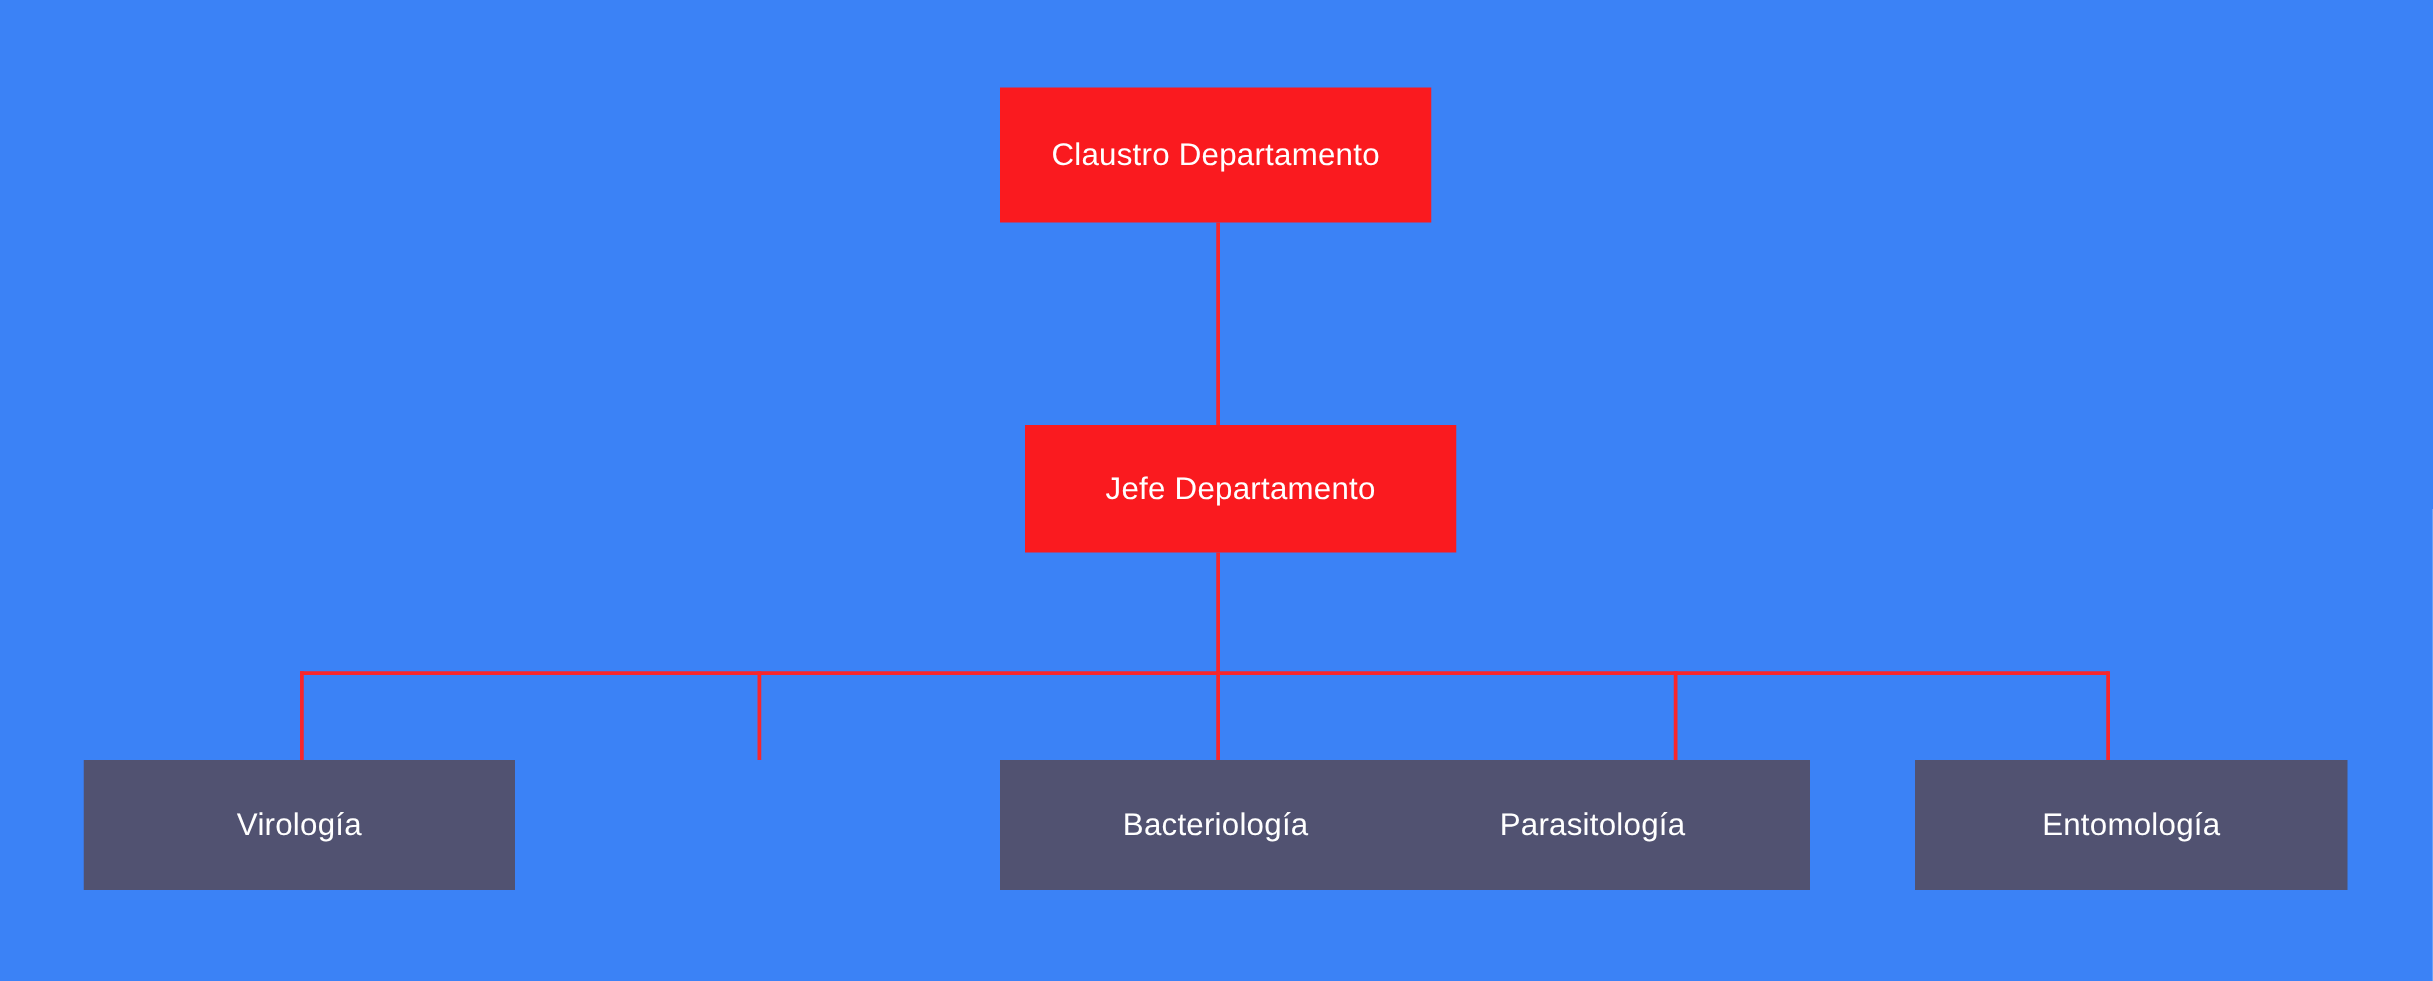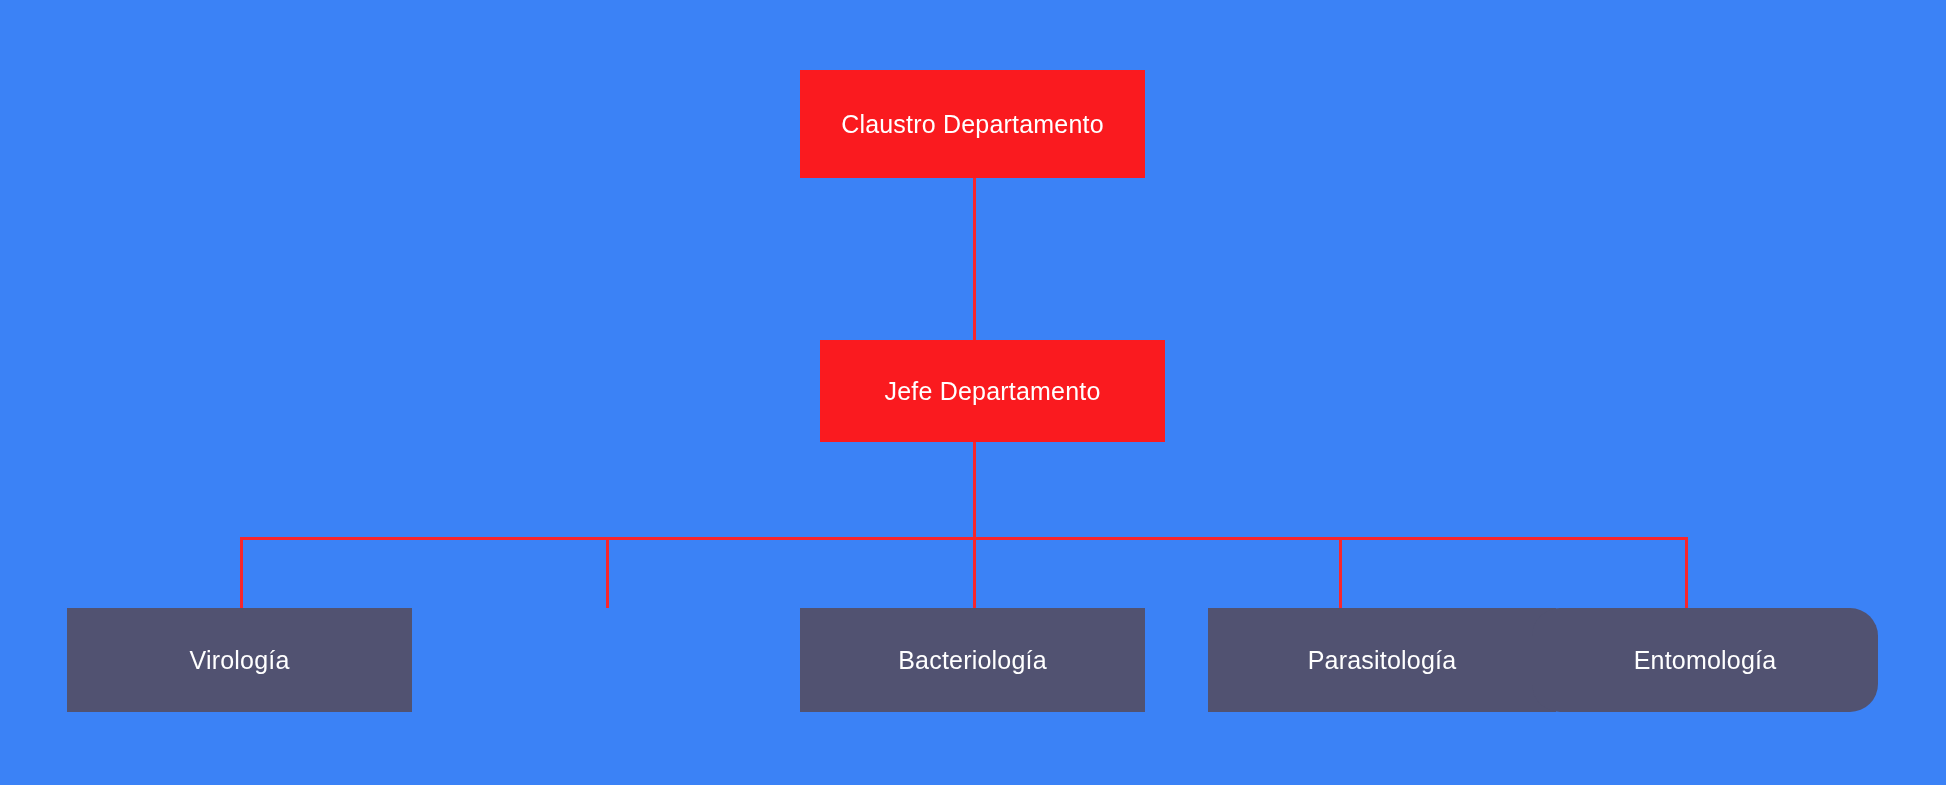--- a/index.html
+++ b/index.html
@@ -64,22 +64,22 @@
     width: 345px;
     height: 102px;
     margin-left: 20px;
   }
 
   
   .node-unit { top: 608px; height: 104px; }
   .unit-0 { left: 67px;   width: 345px; justify-content: center; }
   .unit-1 { left: 432px;  width: 346px; }
   .unit-2 { left: 800px;  width: 345px; }
-  .unit-3 { left: 1208px; width: 348px; }
-  .unit-4 { left: 1532px; width: 346px; border-radius: 28px; }
+  .unit-3 { left: 1100px; width: 348px; }
+  .unit-4 { left: 1532px; width: 346px; }
 
   
   .conn {
     position: absolute;
     background: #f8262c;
     z-index: 1;
   }
   .conn-v { width: 3px; }
   .conn-h { height: 3px; }
 

